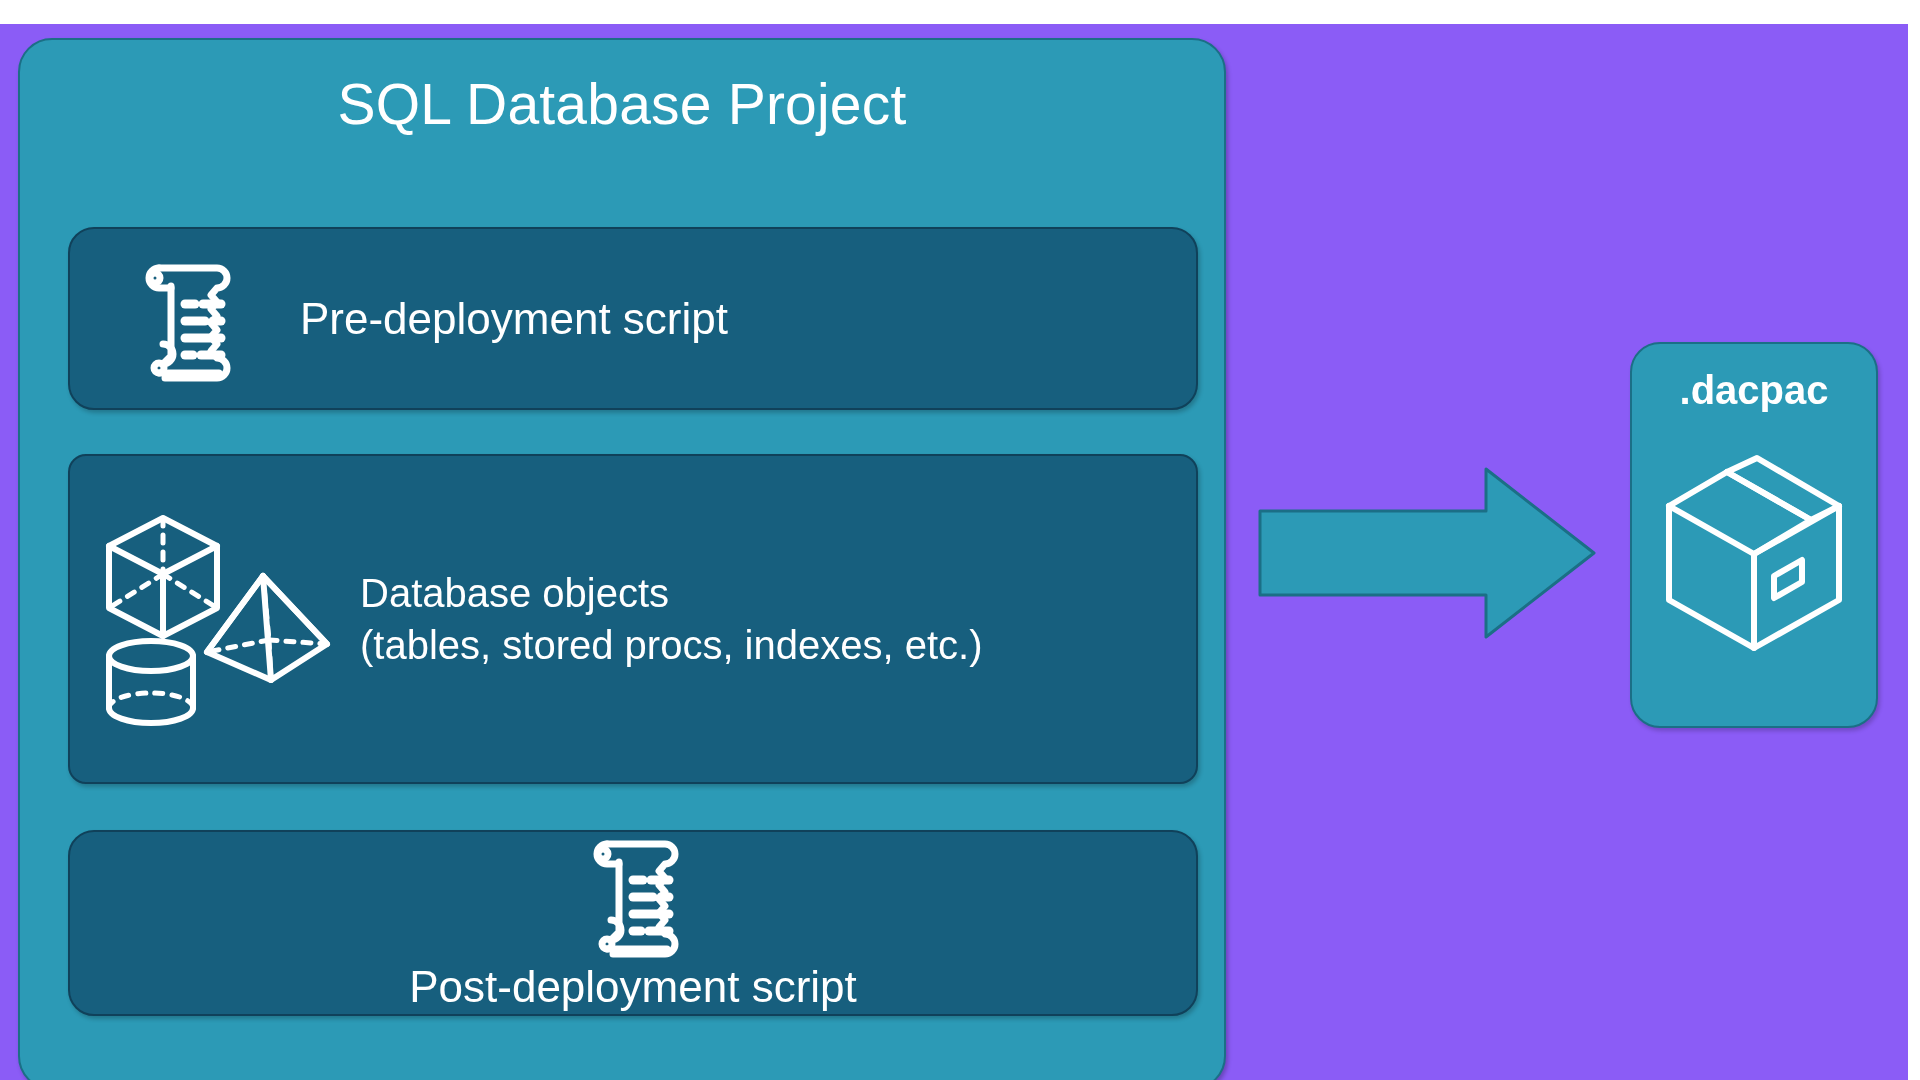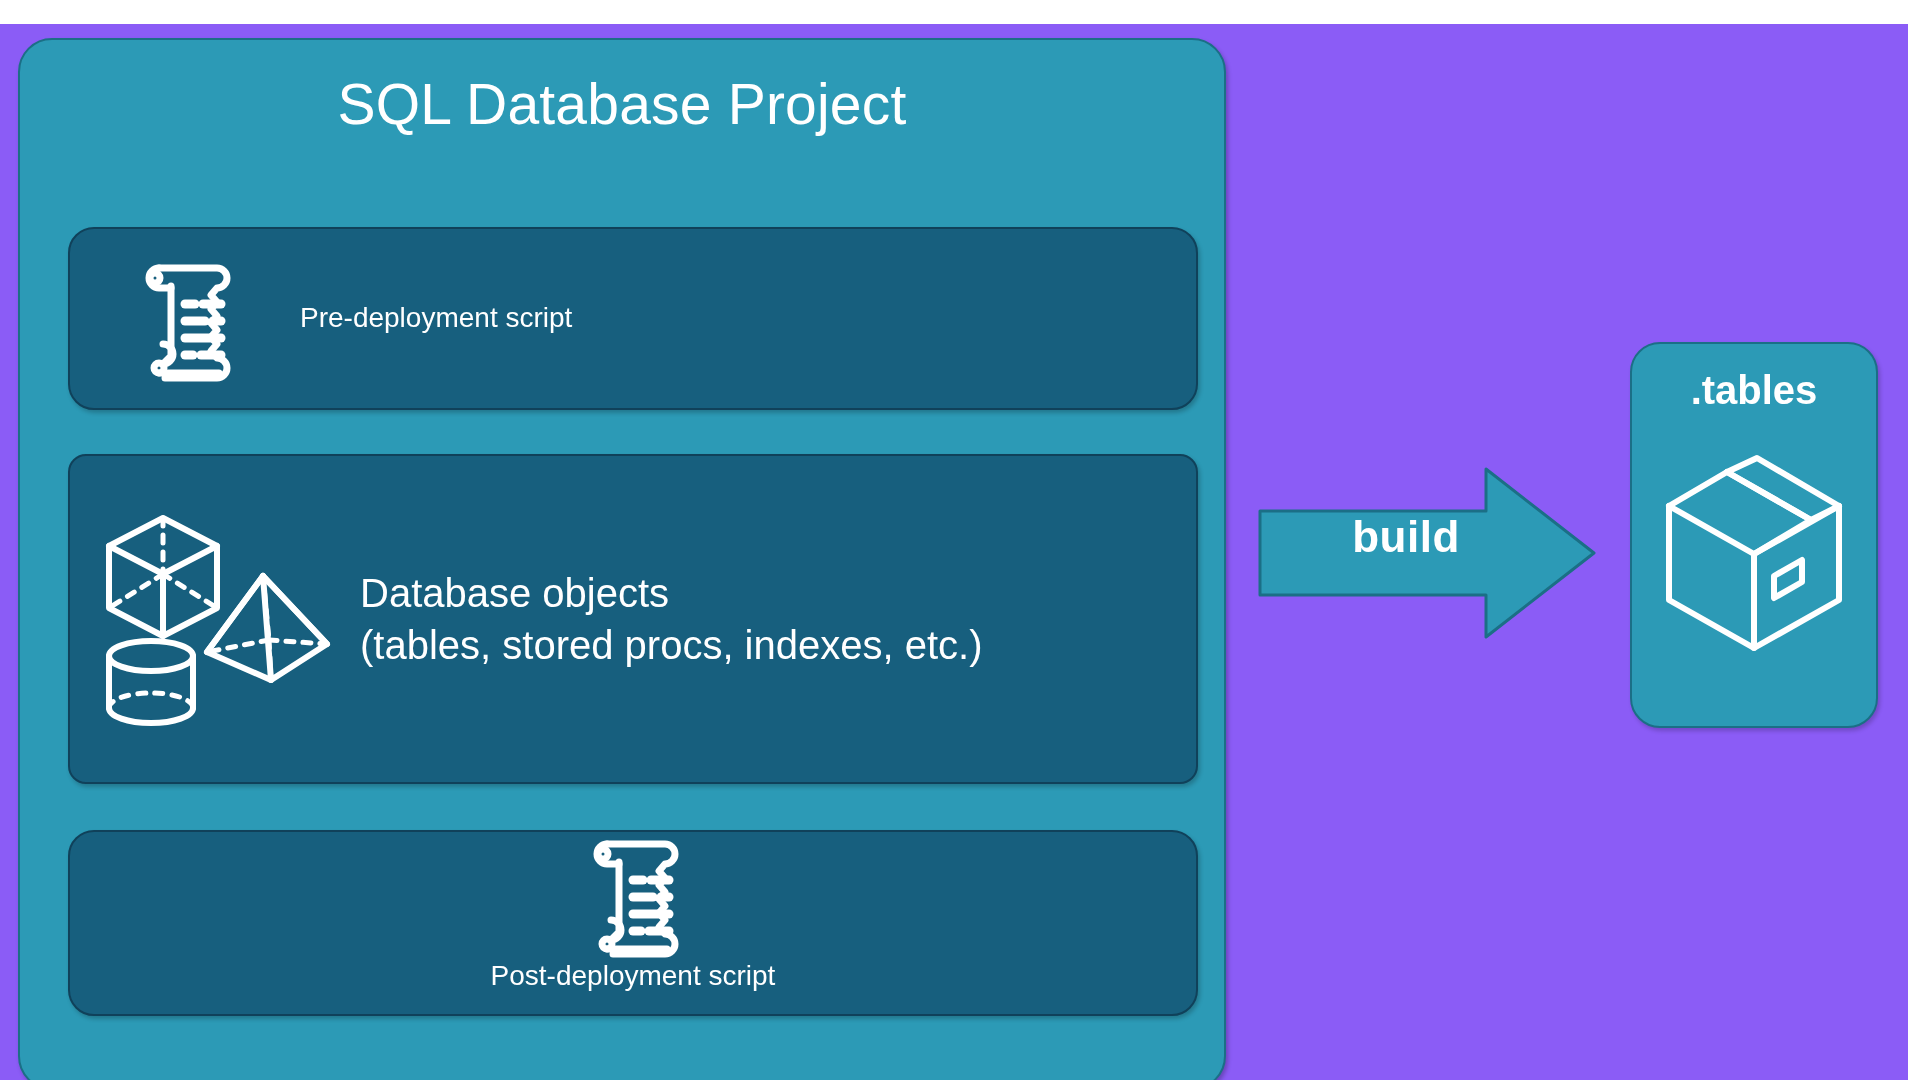--- a/index.html
+++ b/index.html
@@ -63,21 +63,21 @@
     flex: 0 0 auto;
     width: 230px;
     display: flex;
     align-items: center;
     justify-content: center;
   }
   .card-obj .card-icon { width: 290px; }
 
   .card-label {
     color: #ffffff;
-    font-size: 28px;
+    font-size: 44px;
     line-height: 1.30;
     white-space: pre-line;
   }
   .card-obj .card-label { font-size: 40px; }
 
   
   .build-arrow {
     position: absolute;
     left: 1258px;
     top: 443px;
@@ -238,25 +238,24 @@
       </div>
       <div class="card-label">Post-deployment script</div>
     </div>
 
   </div>
 
   <div class="build-arrow">
     <svg viewBox="0 0 338 172">
       <path d="M2 44 H228 V2 L336 86 L228 170 V128 H2 Z" fill="#2c9ab6" stroke="#1b6f86" stroke-width="3" stroke-linejoin="round"></path>
     </svg>
-    <div class="build-text">build</div>
   </div>
 
   <div class="dacpac-panel">
-    <div class="dacpac-title">.tables</div>
+    <div class="dacpac-title">.dacpac</div>
 
     <div class="dacpac-icon">
       <svg viewBox="0 0 186 212" fill="none" stroke="#ffffff" stroke-width="6" stroke-linecap="round" stroke-linejoin="round">
 
         <path d="M8 66 L93 114 L178 66"></path>
         <path d="M8 66 V160 L93 208 L178 160 V66"></path>
         <path d="M93 114 V208"></path>
 
         <path d="M8 66 L66 32 L150 80"></path>
         <path d="M150 80 L178 66 L96 18 L66 32"></path>

